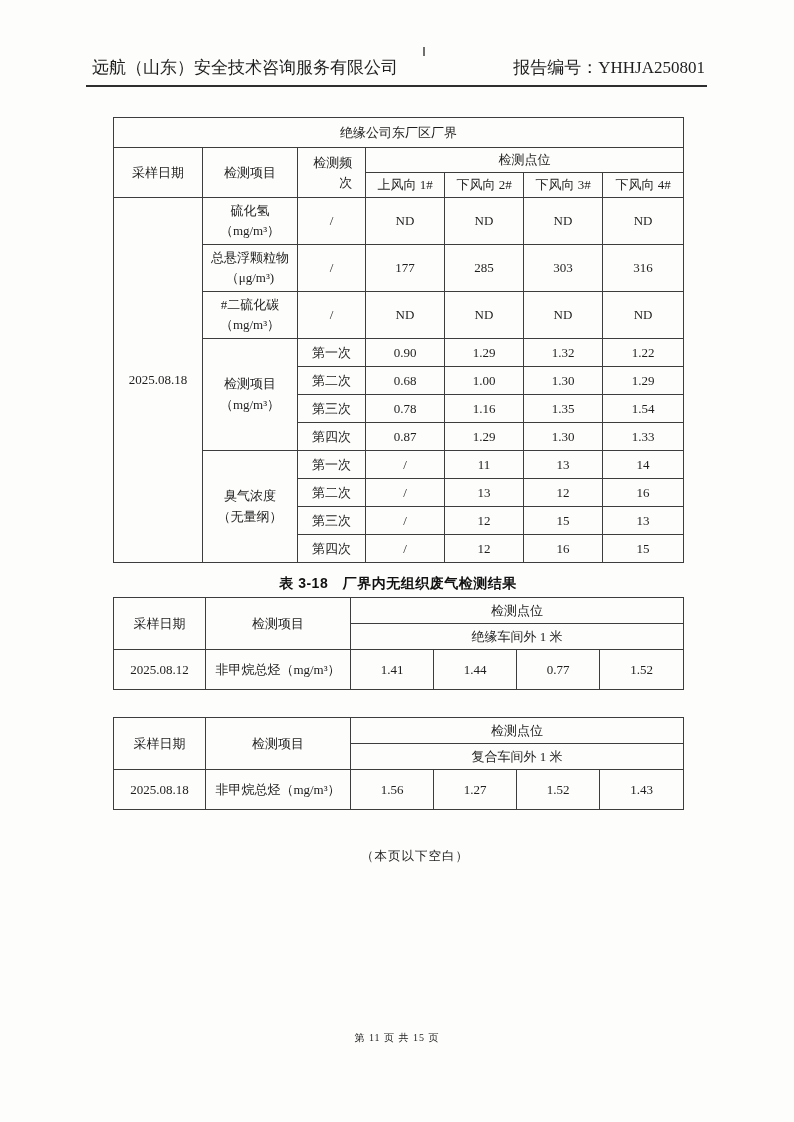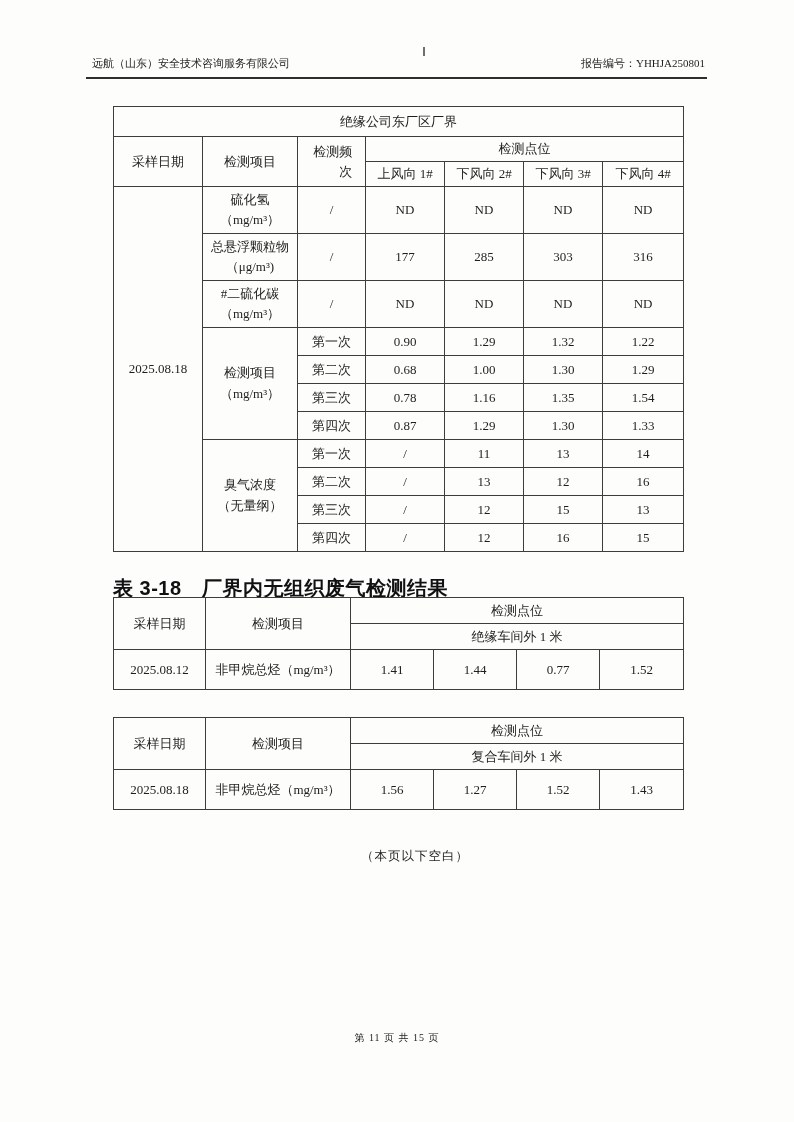--- a/index.html
+++ b/index.html
@@ -11,21 +11,21 @@
     background: #fdfdfc;
     font-family: "Liberation Serif", "DejaVu Serif", serif;
     color: #1e1e1e;
     overflow: hidden;
   }
   
   .doc-header {
     position: absolute;
     left: 86px; top: 56px; width: 621px;
     display: flex; justify-content: space-between; align-items: flex-end;
-    font-size: 11px;
+    font-size: 17px;
     border-bottom: 2px solid #2e2e2e;
     padding: 0 2px 6px 6px;
   }
   .stray-mark {
     position: absolute; left: 423px; top: 47px;
     width: 2px; height: 9px; background: #6f6f6f;
   }
   
   table {
     position: absolute;
@@ -33,35 +33,36 @@
     table-layout: fixed;
     font-size: 13px;
   }
   td {
     border: 1px solid #3d3d3d;
     text-align: center;
     vertical-align: middle;
     padding: 1px 2px;
     overflow: hidden;
   }
-  .t-main { left: 113px; top: 106px; width: 570px; font-family: Liberation Serif, serif; }
+  .t-main { left: 113px; top: 117px; width: 570px; font-family: Liberation Serif, serif; }
   .t-sub  { left: 113px; width: 570px; }
   .rh-title { height: 30px; }
   .rh-head  { height: 25px; }
   .rh-tall  { height: 47px; }
   .rh-small { height: 28px; }
   .rh2-head { height: 26px; }
   .rh2-data { height: 40px; }
   .freq-head { display: inline-block; width: 3.2em; line-height: 1.5; text-align: right; }
   .item-line { display: block; line-height: 1.55; }
   
   .tbl-caption {
     position: absolute; left: 113px; width: 570px;
+    text-align: center;
     font-weight: bold;
-    font-size: 20px;
+    font-size: 14px;
     font-family: "Liberation Sans", "DejaVu Sans", sans-serif;
     letter-spacing: 0.5px;
     color: #111;
   }
   .cap-318 { top: 575px; }
   .cap-319 { top: 695px; }
   .blank-note {
     position: absolute; left: 0; top: 848px; width: 794px;
     text-align: center; font-size: 12.5px;
     letter-spacing: 1px;

